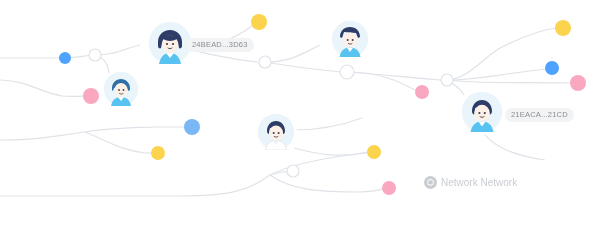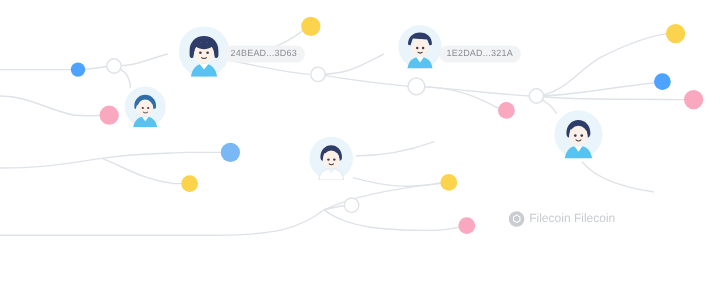--- a/index.html
+++ b/index.html
@@ -166,21 +166,21 @@
       <ellipse cx="20" cy="21" rx="7.6" ry="8.2" fill="#fdf0e6"></ellipse>
       <circle cx="17.4" cy="21" r="1.1" fill="#3b3b4f"></circle>
       <circle cx="22.8" cy="21" r="1.1" fill="#3b3b4f"></circle>
       <path d="M18 24.6c1.2 1 2.9 1 4.1 0" stroke="#3b3b4f" stroke-width="0.9" fill="none" stroke-linecap="round"></path>
       <path d="M8.5 40c1.5-7.8 5.8-10.6 11.5-10.6S30 32.2 31.5 40z" fill="#58c2f0"></path>
       <path d="M16.4 29.4h7.2L20 34.4z" fill="#ffffff"></path>
     </svg>
   </div>
 
   <div class="node-label" style="left:186px;top:38px;">24BEAD...3D63</div>
-  <div class="node-label" style="left:366px;top:38px;">1E2DAD...321A</div>
+  <div class="node-label" style="left:505px;top:108px;">21EACA...21CD</div>
 
   <svg class="net" viewBox="0 0 600 211">
     <circle cx="65" cy="58" r="6" fill="#4da3ff"></circle>
     <circle cx="95" cy="55" r="6" fill="#ffffff" stroke="#dfe3e8" stroke-width="1.2"></circle>
     <circle cx="259" cy="22" r="8" fill="#fbd34d"></circle>
     <circle cx="265" cy="62" r="6" fill="#ffffff" stroke="#dfe3e8" stroke-width="1.2"></circle>
     <circle cx="91" cy="96" r="8" fill="#f9a8c0"></circle>
     <circle cx="192" cy="127" r="8" fill="#79b8f5"></circle>
     <circle cx="158" cy="153" r="7" fill="#fbd34d"></circle>
     <circle cx="347" cy="72" r="7" fill="#ffffff" stroke="#dfe3e8" stroke-width="1.2"></circle>
@@ -189,17 +189,17 @@
     <circle cx="563" cy="28" r="8" fill="#fbd34d"></circle>
     <circle cx="552" cy="68" r="7" fill="#4da3ff"></circle>
     <circle cx="578" cy="83" r="8" fill="#f9a8c0"></circle>
     <circle cx="374" cy="152" r="7" fill="#fbd34d"></circle>
     <circle cx="389" cy="188" r="7" fill="#f9a8c0"></circle>
     <circle cx="293" cy="171" r="6" fill="#ffffff" stroke="#dfe3e8" stroke-width="1.2"></circle>
   </svg>
 
   <div class="watermark" style="left:424px;top:176px;">
     <span class="wm-logo">⬡</span>
-    <span>Filecoin Filecoin</span>
+    <span>Network Network</span>
   </div>
 
 
 </div>
 
 </body></html>

